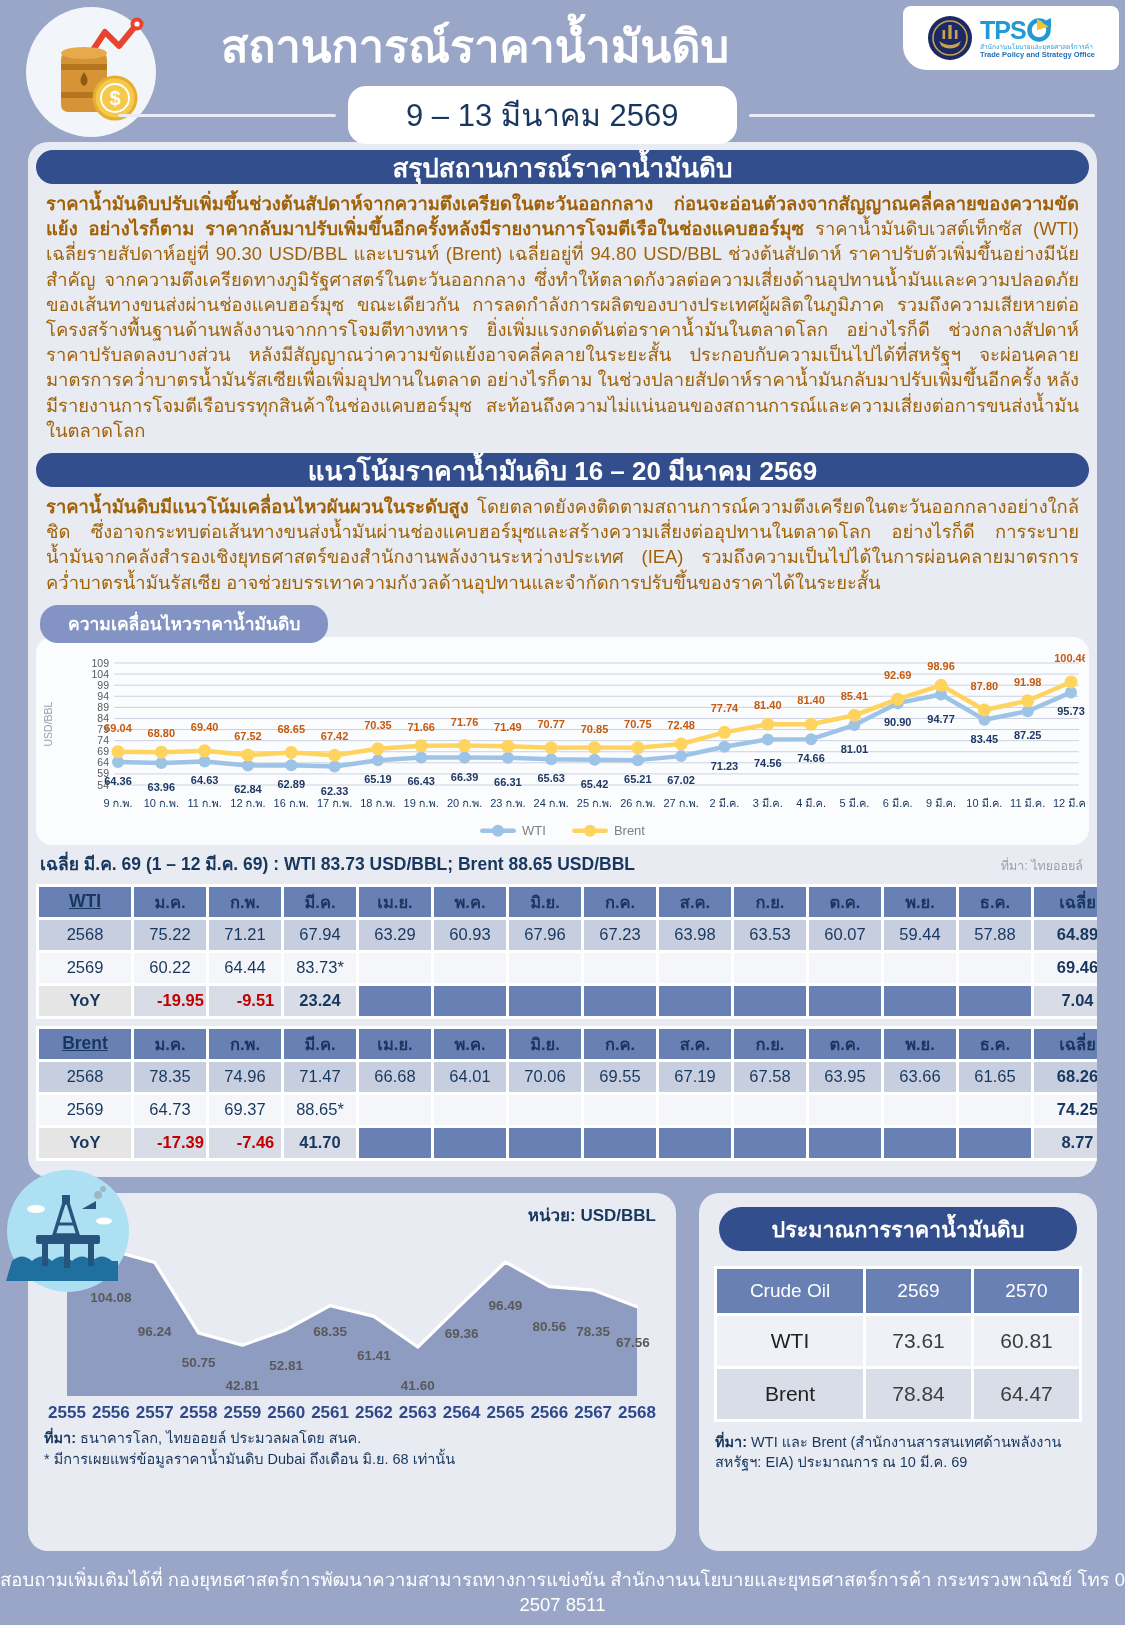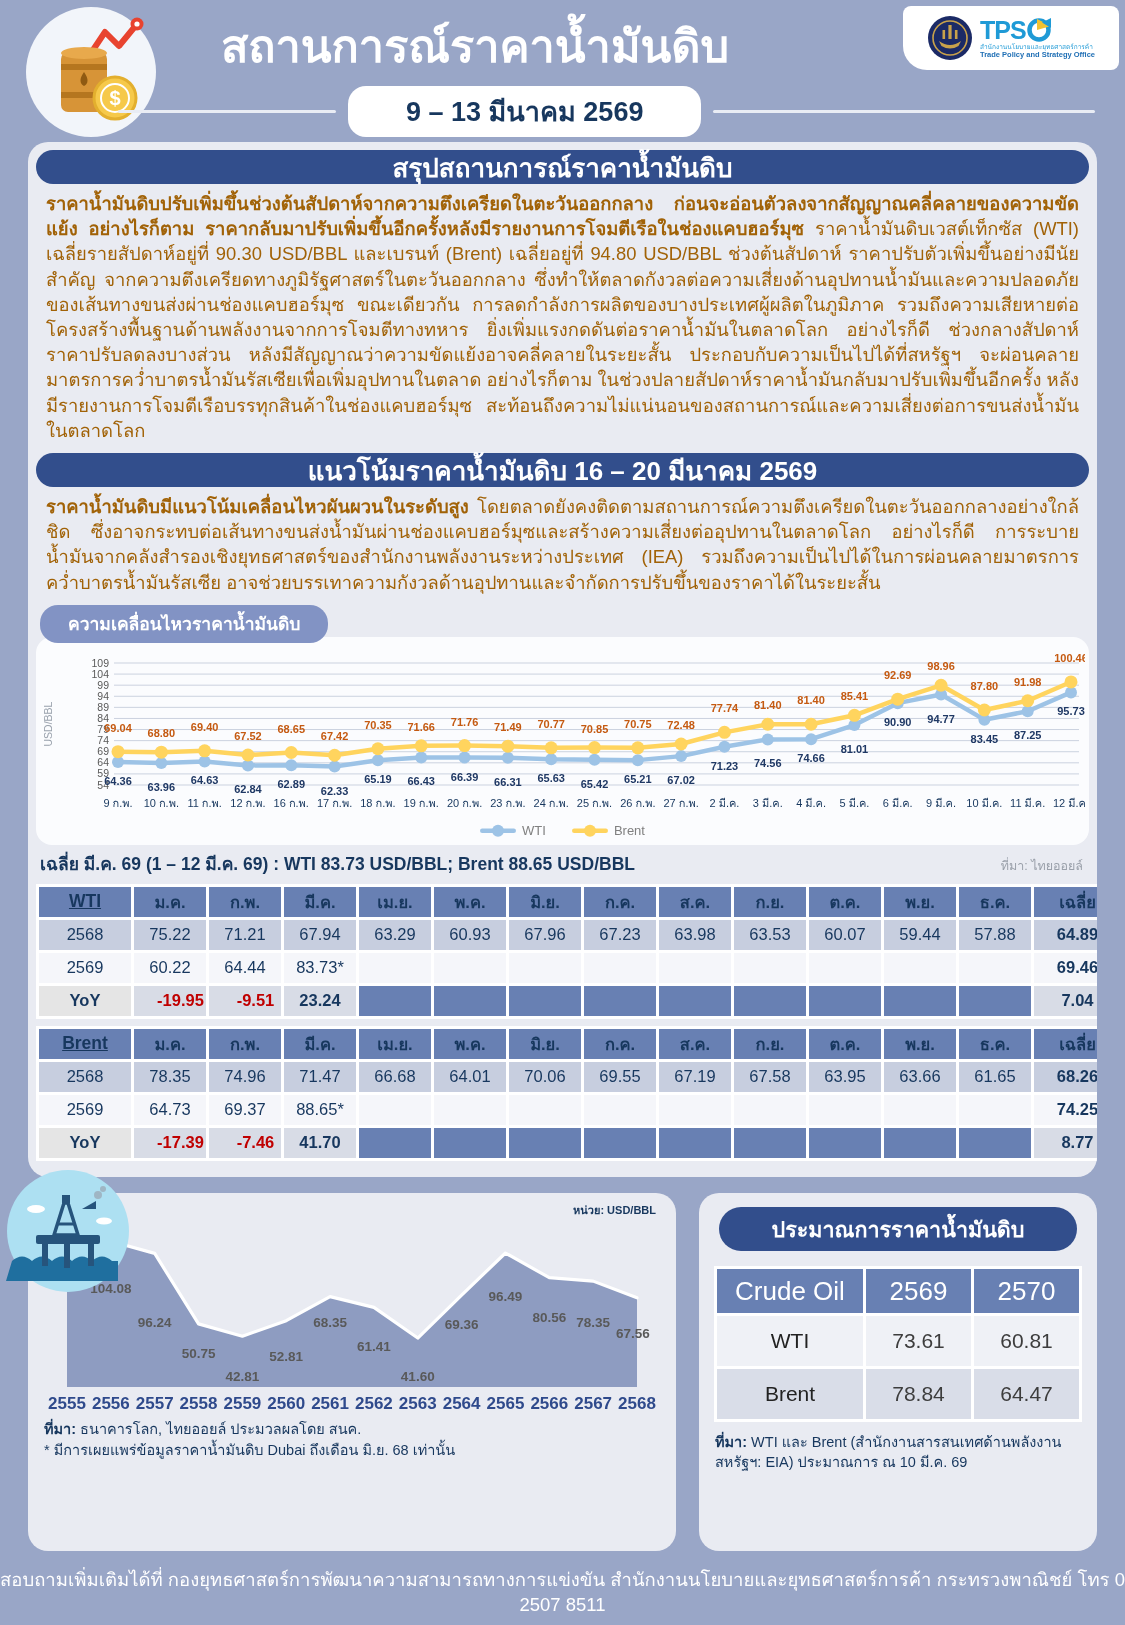--- a/index.html
+++ b/index.html
@@ -9,21 +9,21 @@
   
   .top{position:relative;height:140px;}
   .brand-circle{position:absolute;left:25px;top:6px;width:132px;height:132px;}
   .page-title{position:absolute;left:170px;top:10px;width:610px;text-align:center;
     color:#FFFFFF;font-size:45px;font-weight:800;margin:0;letter-spacing:0;}
   .date-row{position:absolute;left:0;top:86px;width:1125px;display:flex;align-items:center;}
   .rule{height:3px;background:#E9ECF4;border-radius:2px;}
   .rule.l{margin-left:118px;width:218px;}
   .rule.r{flex:1;margin-right:30px;}
   .date-pill{margin:0 12px;background:#FFFFFF;border-radius:18px;padding:4px 58px;
-    color:#17375E;font-size:27px;font-weight:700;white-space:nowrap;}
+    color:#17375E;font-size:31px;font-weight:400;white-space:nowrap;}
   .logo-box{position:absolute;right:6px;top:6px;width:216px;height:64px;background:#FFFFFF;
     border-radius:8px 8px 8px 24px;display:flex;align-items:center;justify-content:center;gap:7px;}
   .logo-texts{display:flex;flex-direction:column;line-height:1.05;}
   .logo-word{display:flex;align-items:center;font-size:25px;font-weight:800;color:#1F9AD6;letter-spacing:-1px;}
   .logo-th{font-size:6.5px;color:#1F9AD6;margin-top:1px;}
   .logo-en{font-size:7.5px;font-weight:700;color:#1F6FB5;}
 
   
   .card{background:#E9EBF2;border-radius:20px;}
   .main-card{margin:2px 28px 0;height:1035px;padding:8px;box-sizing:border-box;overflow:hidden;}
@@ -55,31 +55,31 @@
   td.yoyv.neg{color:#C00000;padding-left:21px;}
   td.yoyempty{background:#6880B3;}
   td.avg{font-weight:700;}
 
   
   .bottom{display:flex;gap:23px;margin:16px 28px 0;}
   .yearly-card{position:relative;width:648px;height:358px;box-sizing:border-box;overflow:visible;}
   .rig-circle{position:absolute;left:-22px;top:-24px;width:124px;height:124px;}
   .band-small{height:44px;font-size:21.5px;border-radius:24px;}
   .yearly-band{margin:14px 14px 0 112px;}
-  .unit-row{margin:8px 20px 0 0;text-align:right;color:#17375E;font-size:11px;font-weight:700;}
+  .unit-row{margin:8px 20px 0 0;text-align:right;color:#17375E;font-size:17px;font-weight:700;}
   #yearly-chart{display:block;margin:0 auto;}
   .src-lines{margin:0 0 0 16px;color:#17375E;font-size:14.5px;line-height:1.45;}
   .src-lines b{font-weight:700;}
 
   .forecast-card{width:398px;height:358px;box-sizing:border-box;overflow:hidden;}
   .forecast-band{margin:14px 20px 0;}
   table.forecast{border-collapse:separate;border-spacing:3px;background:#FFFFFF;
     margin:15px auto 0;width:362px;table-layout:fixed;}
   table.forecast td{text-align:center;padding:0;}
-  table.forecast td.fh{background:#6880B3;color:#FFFFFF;font-size:26px;height:44px;}
+  table.forecast td.fh{background:#6880B3;color:#FFFFFF;font-size:19px;height:44px;}
   table.forecast td.fr0{background:#EFF1F6;}
   table.forecast td.fr1{background:#D9DDE8;}
   table.forecast td.fv{height:50px;font-size:21px;color:#3d3d3d;}
   table.forecast td.fl{height:50px;font-size:21px;color:#222222;font-weight:500;}
   .forecast-src{margin:10px 16px 0;color:#17375E;font-size:14.5px;line-height:1.4;}
   .forecast-src b{font-weight:700;}
   .eia-box{margin:10px 14px 0;border:2px dashed #3d3d3d;background:#F1F2F6;padding:8px 10px;
     text-align:center;font-style:italic;color:#17375E;font-size:15px;line-height:1.55;}
   .eia-box .hl{color:#00A651;font-weight:700;text-decoration:underline;}
 

